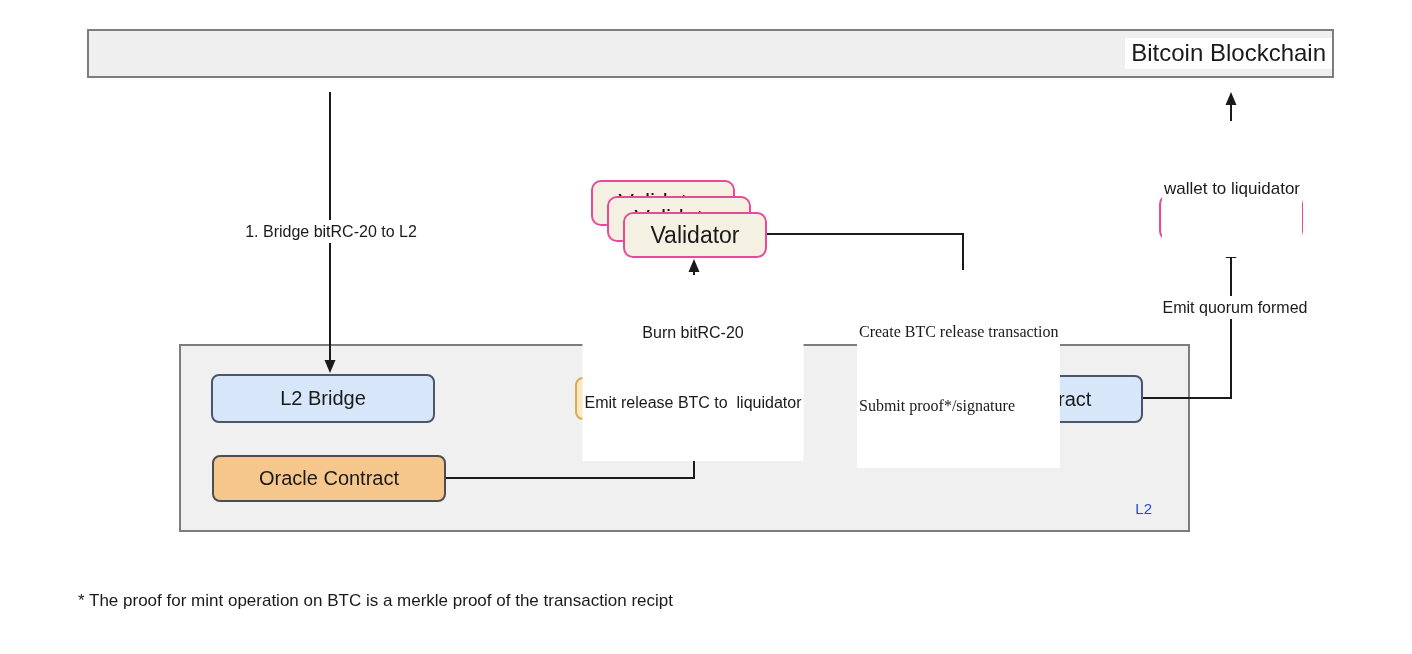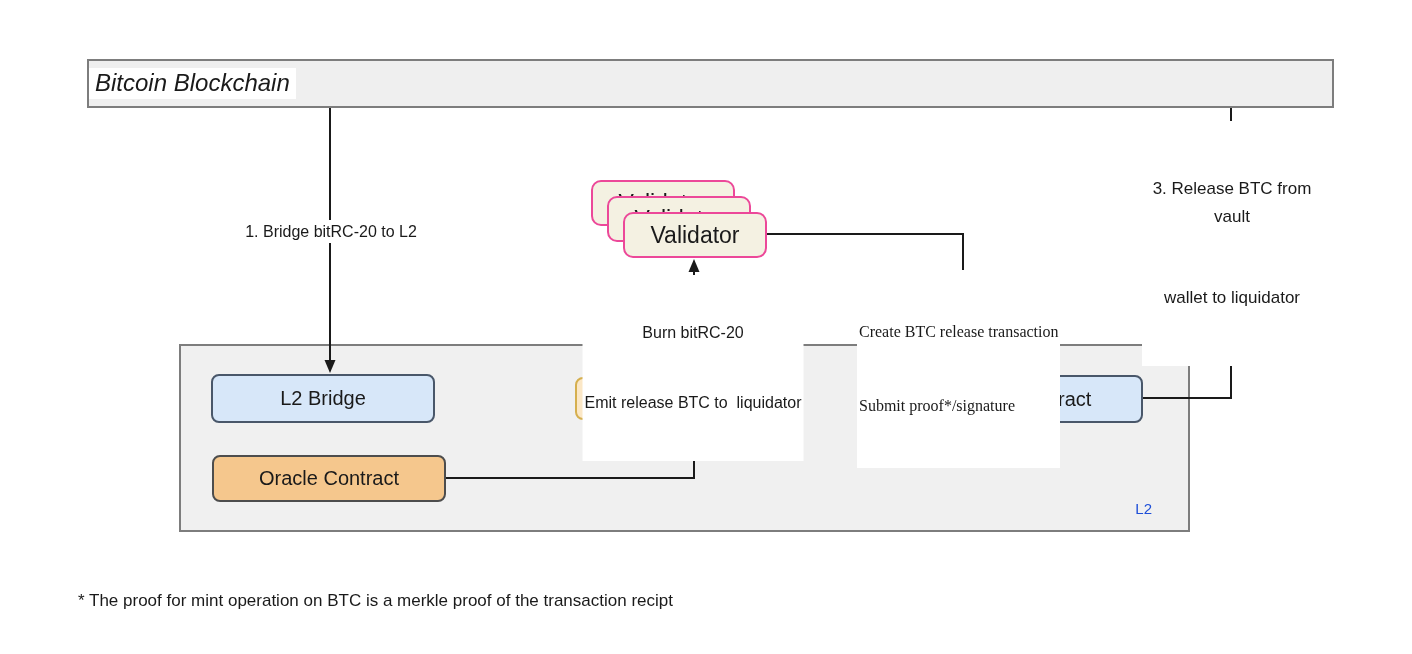--- a/index.html
+++ b/index.html
@@ -12,27 +12,26 @@
   .canvas {
     position: relative;
     width: 1412px;
     height: 654px;
     background: #ffffff;
     overflow: hidden;
   }
   
   .chain-bar {
     position: absolute;
-    left: 87px; top: 59px;
+    left: 87px; top: 29px;
     width: 1243px; height: 45px;
     background: #efefef;
     border: 2px solid #7d7d7d;
-    display: flex; align-items: center; justify-content: flex-start;
+    display: flex; align-items: center; justify-content: flex-end;
     z-index: 2;
-    font-style: italic;
   }
   .chain-bar .bar-label {
     font-size: 24px;
     background: #ffffff;
     padding: 1px 6px;
     line-height: 1.2;
     white-space: nowrap;
   }
   
   .l2-container {
@@ -175,19 +174,18 @@
   </div>
 
   <div class="edge-label lbl-create">
     <div>Create BTC release transaction</div>
     <div>Submit proof*/signature</div>
   </div>
 
   <div class="edge-label lbl-quorum">Emit quorum formed</div>
 
   <div class="edge-label lbl-release">
-    <div>3. Release BTC from vault</div>
     <div>wallet to liquidator</div>
   </div>
 
   <div class="footnote">* The proof for mint operation on BTC is a merkle proof of the transaction recipt</div>
 
 </div>
 
 </body></html>

